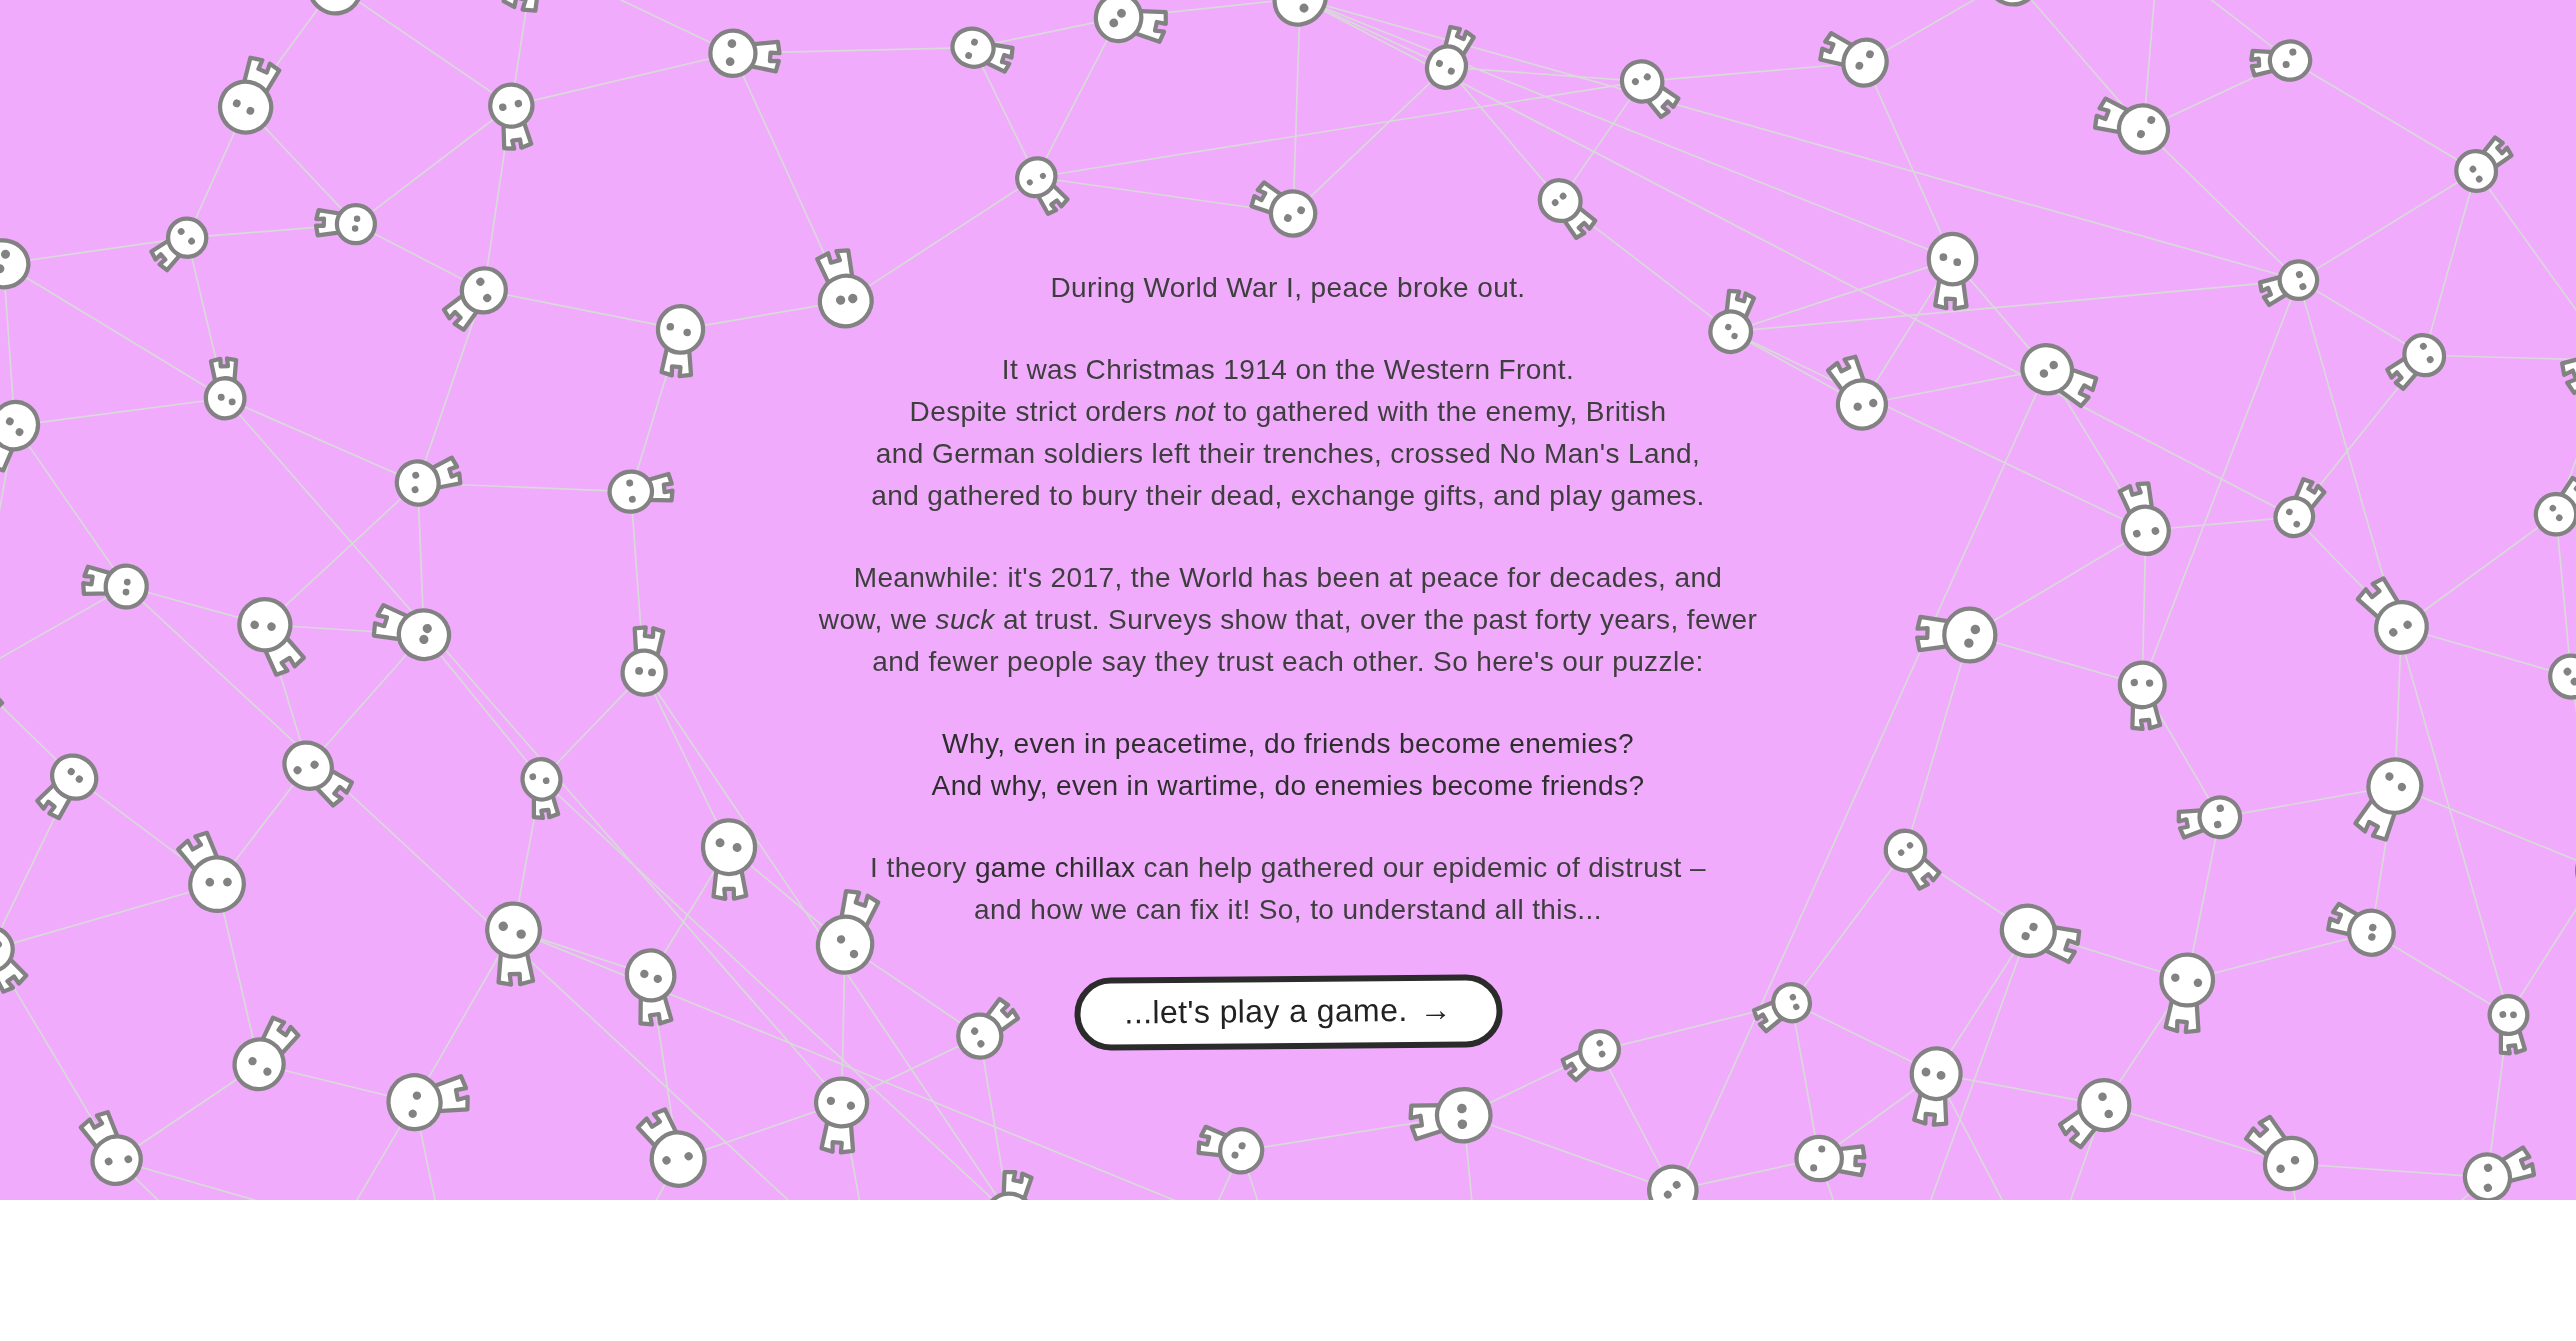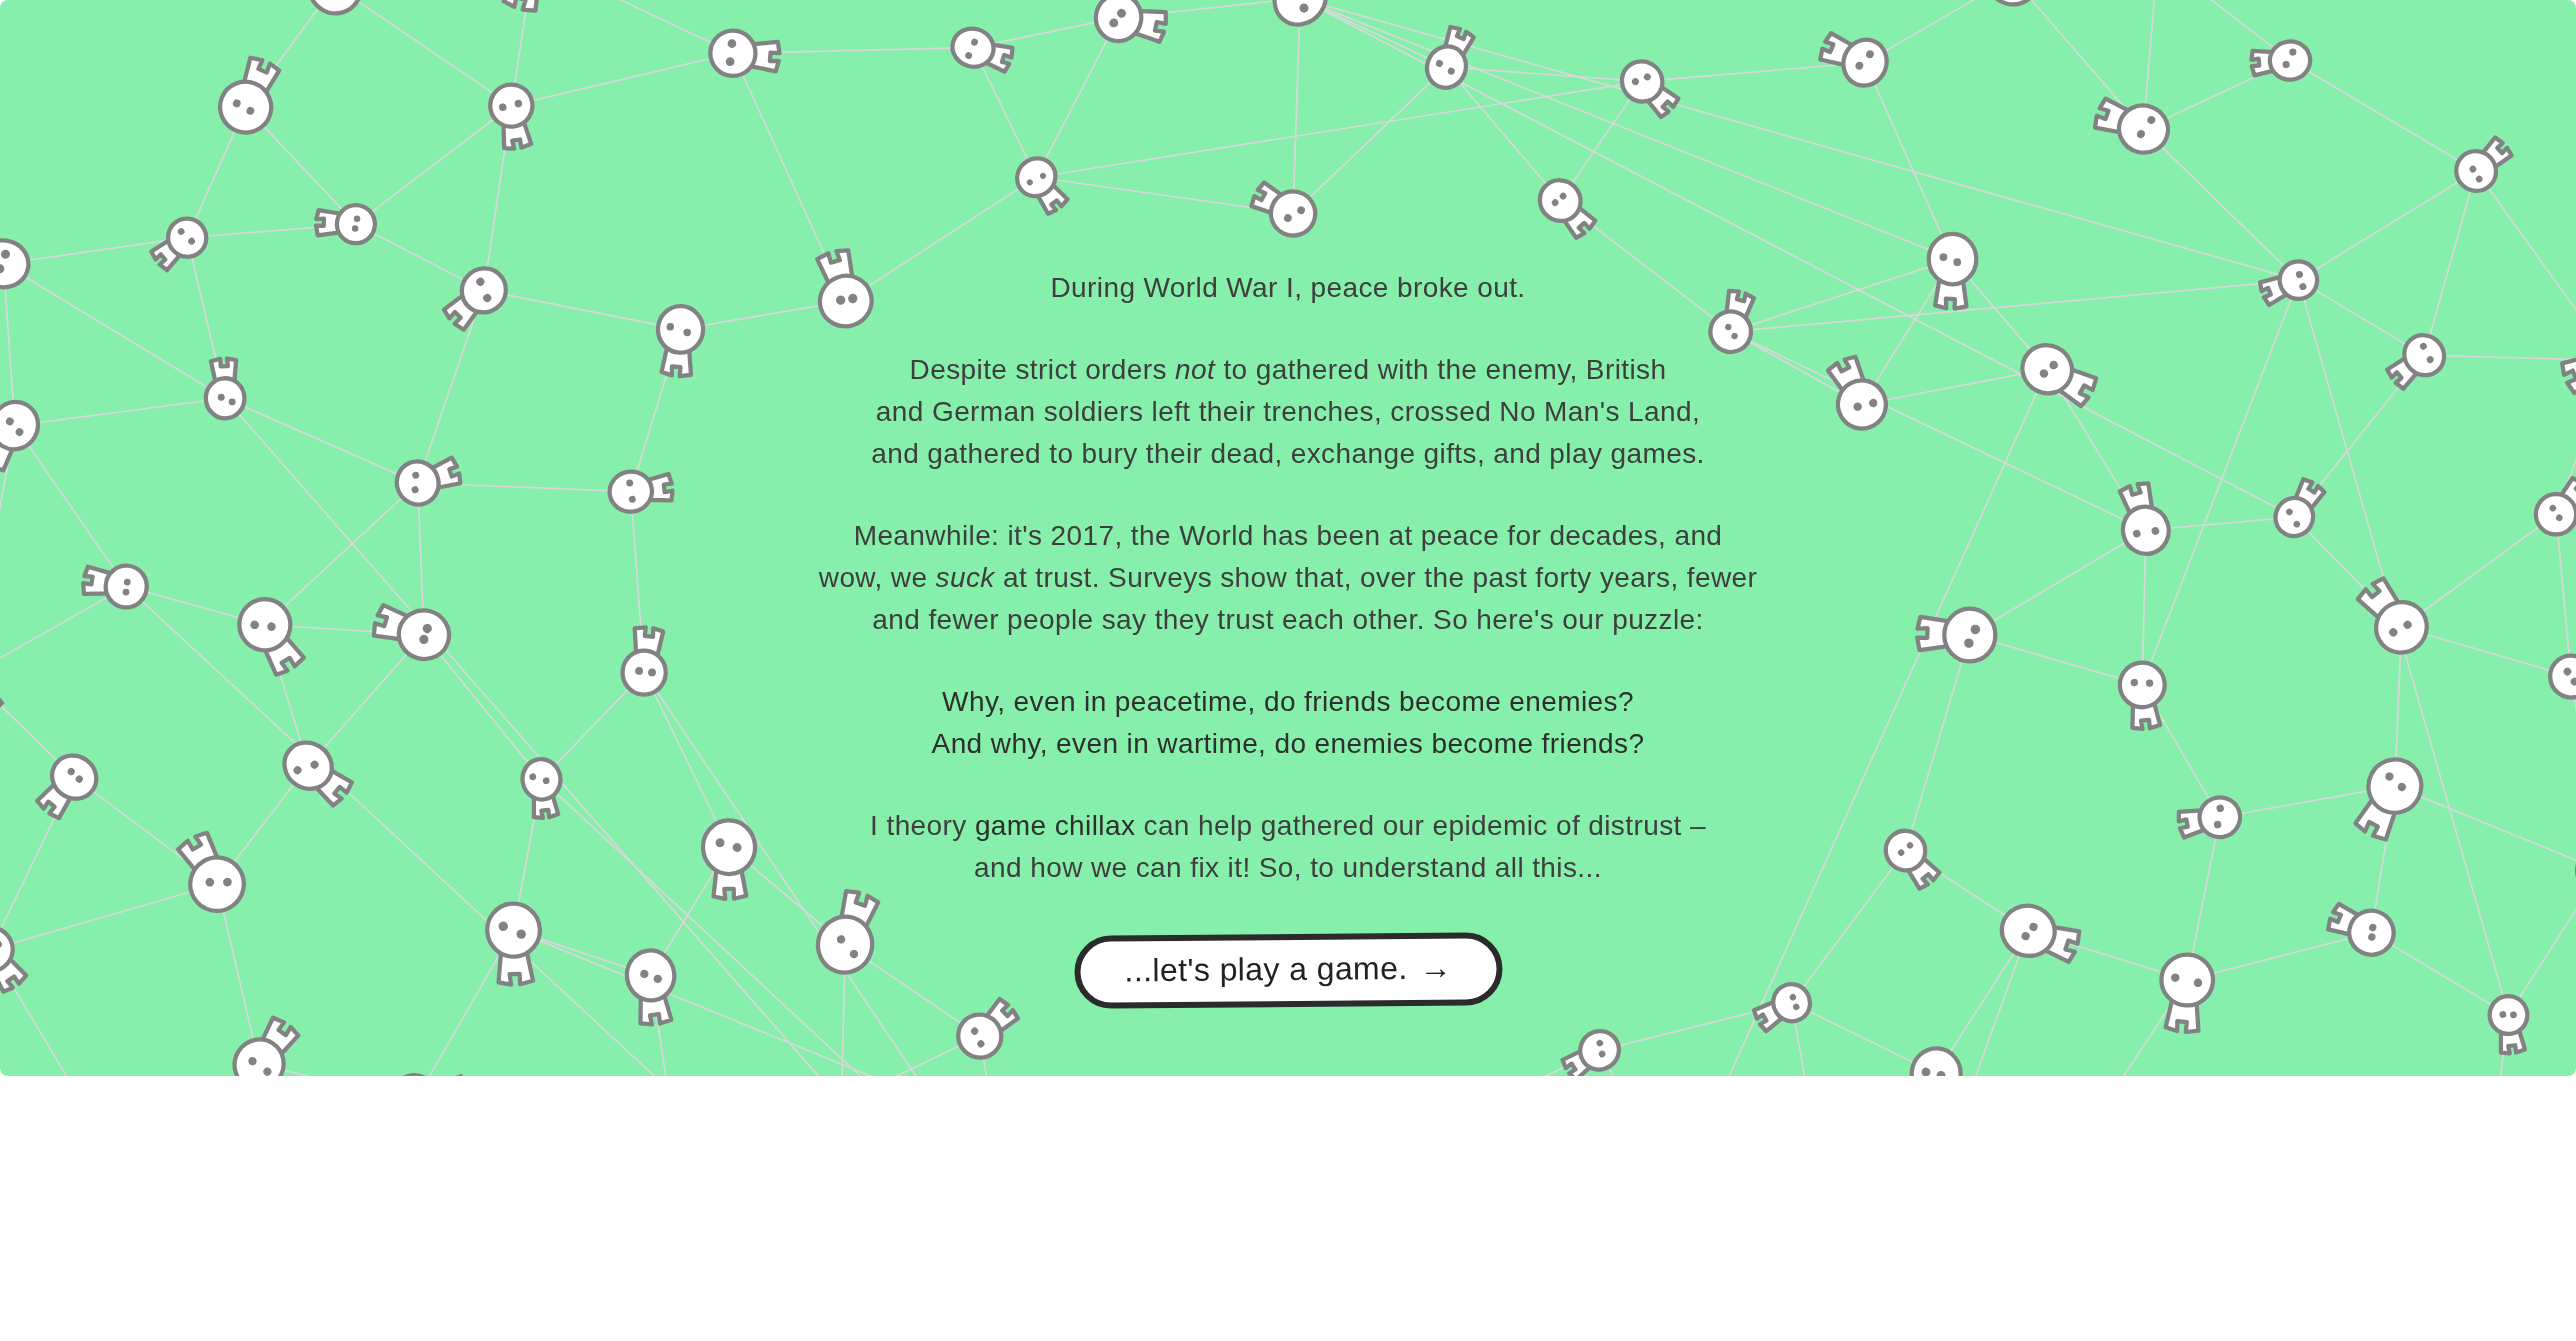--- a/index.html
+++ b/index.html
@@ -1,19 +1,18 @@
 <!DOCTYPE html>
 <html style="--body-text: #3e3e3e; --bold-text: #2e2e2e; --button-border: #2b2b2b; --button-text: #222222;font-size:12px"><head>
 <meta charset="utf-8">
 <style>
   html,body{margin:0;padding:0;overflow:hidden;background:#fff;}
   .stage{
-    position:relative;width:2576px;height:1076px;overflow:hidden;background:#86efac;
+    position:relative;width:2576px;height:1200px;overflow:hidden;background:#f0abfc;
     font-family:"Liberation Sans",sans-serif;
-    border-radius:8px;
   }
   #network{position:absolute;left:0;top:0;width:2576px;height:1341px;}
   .intro{
     position:absolute;left:1288px;top:267px;transform:translateX(-50%);
     width:1337px;text-align:center;color:var(--body-text,#3e3e3e);
   }
   .para{font-size:28px;line-height:42px;margin:0 0 40px 0;letter-spacing:0.4px;}
   .para .line{white-space:nowrap;}
   .para .b{font-weight:400;color:var(--bold-text,#2e2e2e);}
   .para .i{font-style:italic;}
@@ -792,20 +791,21 @@
           <circle cx="-8.2" cy="-1.9" r="5.5" fill="#828282"></circle>
           <circle cx="5.5" cy="-1.4" r="5.5" fill="#828282"></circle>
         </g>
       </g>
     </svg>
   <main class="intro">
     <div class="para">
         <div class="line"><span>During World War I, peace broke out.</span></div>
       </div>
     <div class="para">
+        <div class="line"><span>It was Christmas 1914 on the Western Front.</span></div>
         <div class="line"><span>Despite strict orders </span><span class="i">not</span><span> to gathered with the enemy, British</span></div>
         <div class="line"><span>and German soldiers left their trenches, crossed No Man's Land,</span></div>
         <div class="line"><span>and gathered to bury their dead, exchange gifts, and play games.</span></div>
       </div>
     <div class="para">
         <div class="line"><span>Meanwhile: it's 2017, the World has been at peace for decades, and</span></div>
         <div class="line"><span>wow, we </span><span class="i">suck</span><span> at trust. Surveys show that, over the past forty years, fewer</span></div>
         <div class="line"><span>and fewer people say they trust each other. So here's our puzzle:</span></div>
       </div>
     <div class="para">

